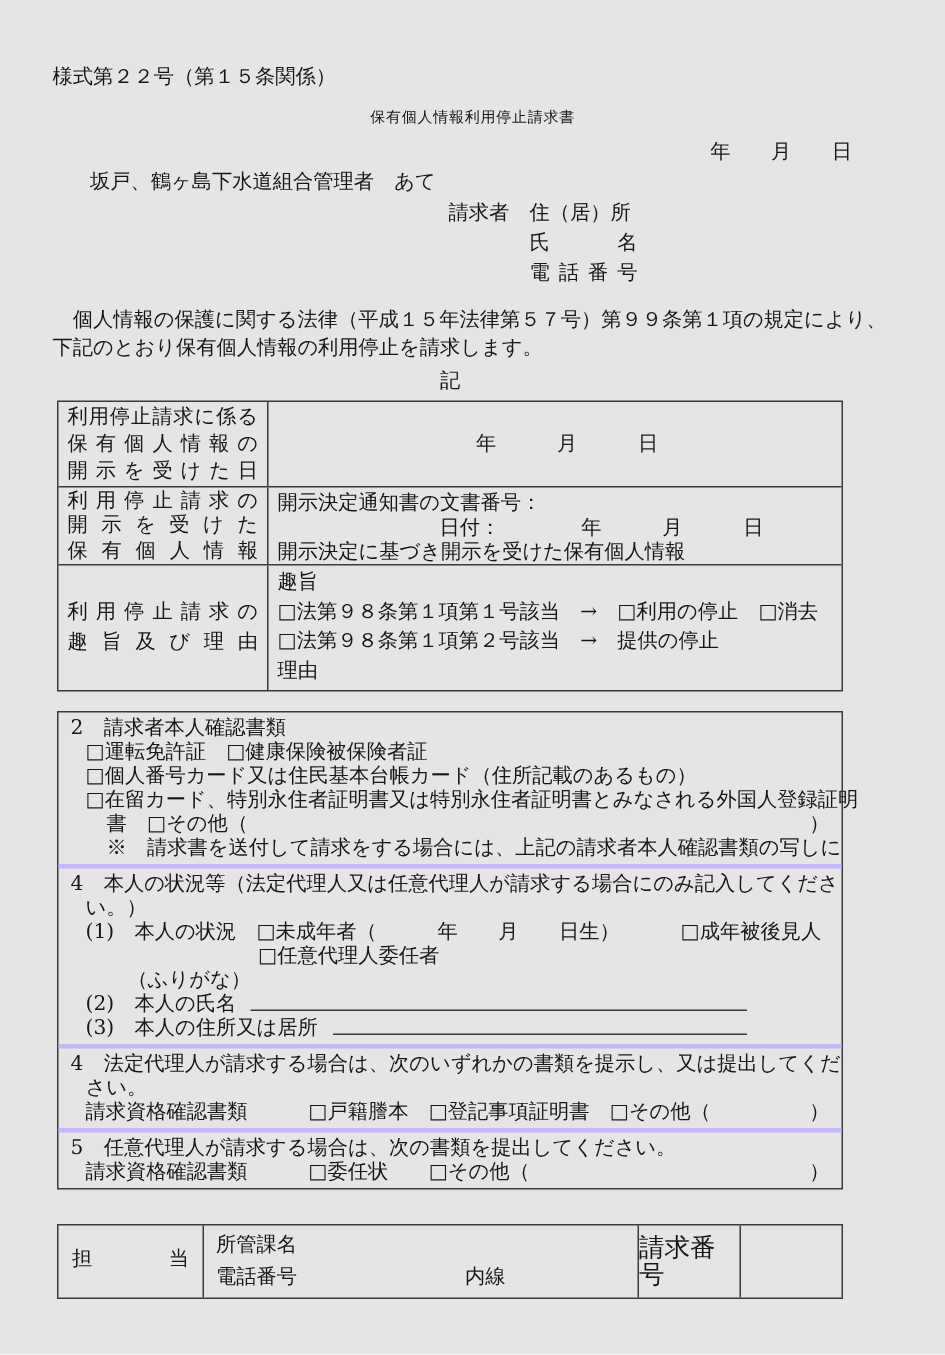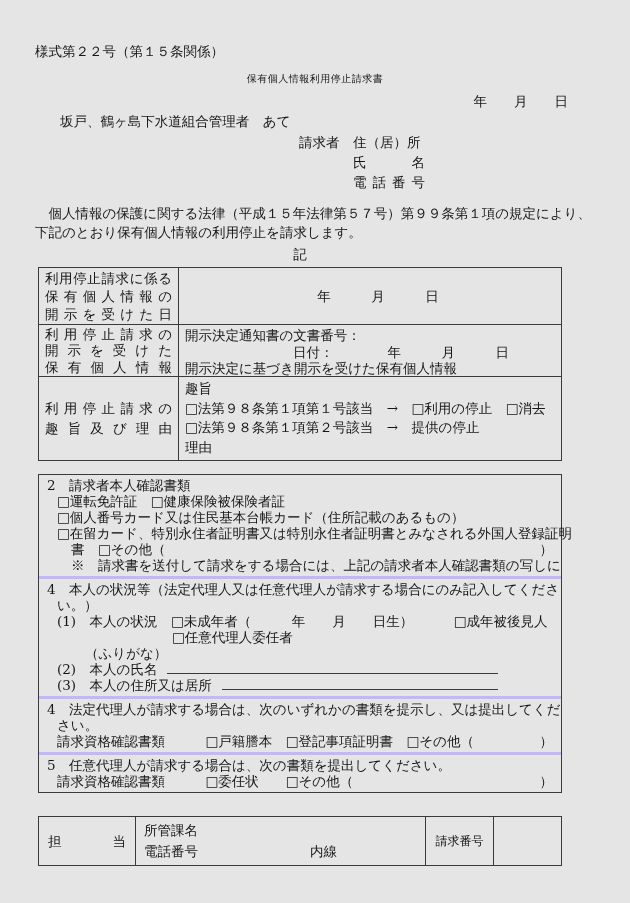--- a/index.html
+++ b/index.html
@@ -46,25 +46,25 @@
   .i3{padding-left:38px;}
   .icb{padding-left:125px;}
   .flexline{display:flex;white-space:nowrap;}
   .paren-fill{flex:1;}
   .u-fill{flex:1;border-bottom:1px solid #3a3a3a;margin:0 55px 3px 10px;}
 
   .t3{margin-top:23px;height:50px;display:flex;box-sizing:border-box;}
   .t3-col{box-sizing:border-box;border-right:1px solid #3a3a3a;}
   .t3-col:last-child{border-right:none;}
   .t3-c1{width:97px;display:flex;align-items:center;}
-  .t3-c1 .jl{flex:1;text-align:justify;text-align-last:justify;padding:0 9px;}
+  .t3-c1 .jl{flex:1;text-align:justify;text-align-last:justify;padding:0 9px;font-family:Liberation Mono, monospace;}
   .t3-c2{width:290px;padding:3px 8px;line-height:21px;}
   .t3-c2-l2{display:flex;}
   .t3-spacer{display:inline-block;width:112px;}
-  .t3-c3{width:68px;display:flex;align-items:center;justify-content:center;font-size:12px;}
+  .t3-c3{width:68px;display:flex;align-items:center;justify-content:center;font-size:17px;}
   .t3-c4{flex:1;}
 </style>
 </head>
 <body>
 
 <div class="page">
 
   <div class="form-no">様式第２２号（第１５条関係）</div>
 
   <div class="title">保有個人情報利用停止請求書</div>

